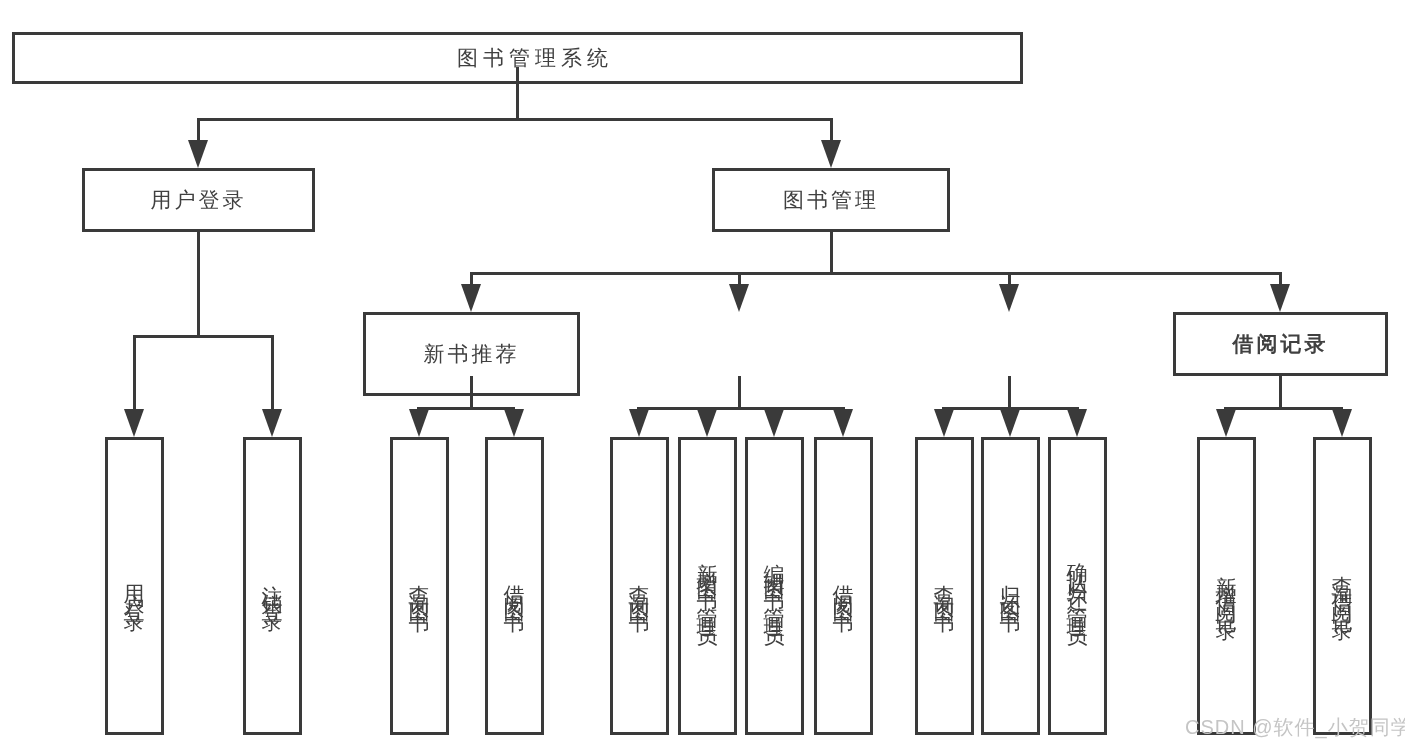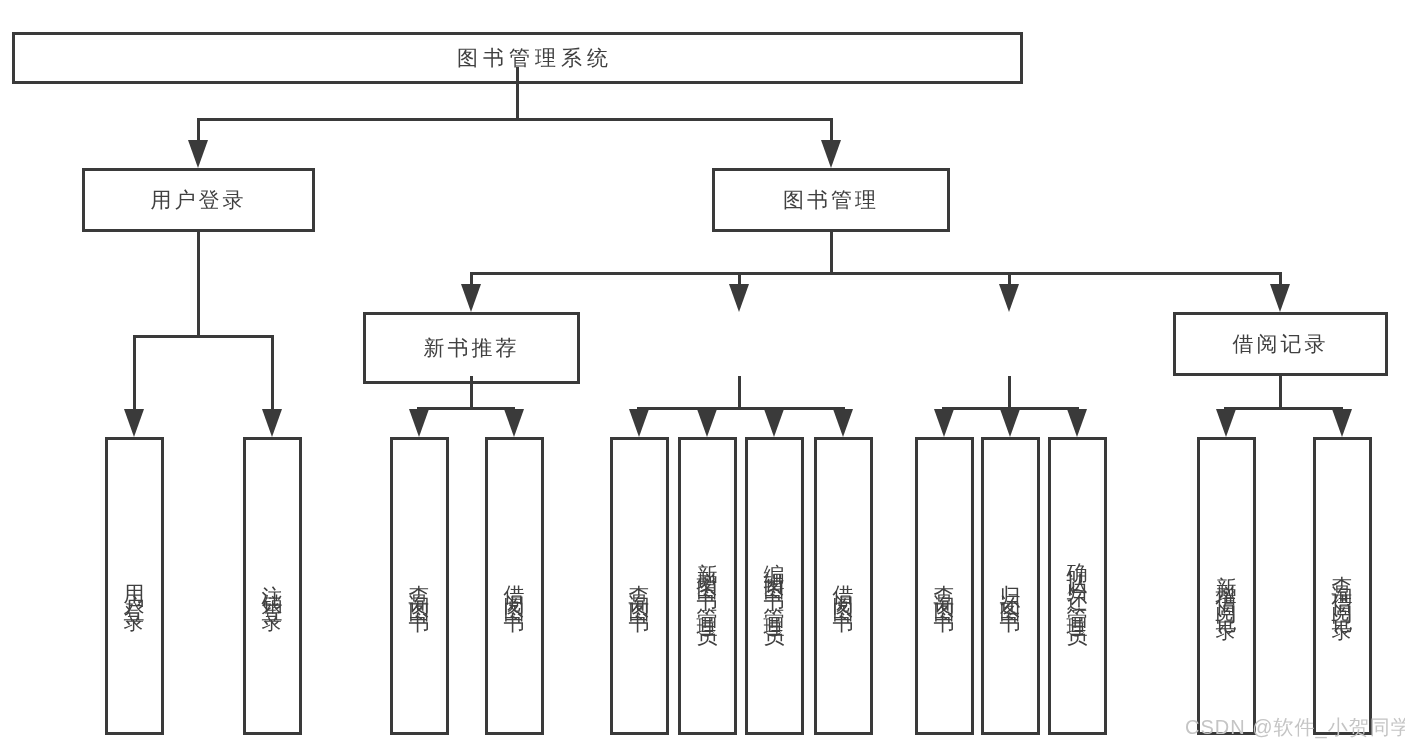--- a/index.html
+++ b/index.html
@@ -91,24 +91,24 @@
   <div class="hline" style="left:470px;top:272px;width:811px;"></div>
   <div class="vline" style="left:470px;top:272px;height:16px;"></div>
   <div class="arrow" style="left:461px;top:284px;"></div>
   <div class="vline" style="left:738px;top:272px;height:16px;"></div>
   <div class="arrow" style="left:729px;top:284px;"></div>
   <div class="vline" style="left:1008px;top:272px;height:16px;"></div>
   <div class="arrow" style="left:999px;top:284px;"></div>
   <div class="vline" style="left:1279px;top:272px;height:16px;"></div>
   <div class="arrow" style="left:1270px;top:284px;"></div>
 
-  <div class="box" style="left:363px;top:312px;width:217px;height:72px;">
+  <div class="box" style="left:363px;top:312px;width:217px;height:84px;">
     <span class="lbl">新书推荐</span>
   </div>
-  <div class="box" style="left:1173px;top:312px;width:215px;height:64px;">
+  <div class="box" style="left:1173px;top:312px;width:215px;height:64px;font-weight:bold;">
     <span class="lbl">借阅记录</span>
   </div>
 
   <div class="vline" style="left:470px;top:376px;height:31px;"></div>
   <div class="hline" style="left:417px;top:407px;width:98px;"></div>
   <div class="vline" style="left:417px;top:407px;height:6px;"></div>
   <div class="arrow" style="left:409px;top:409px;"></div>
   <div class="vline" style="left:512px;top:407px;height:6px;"></div>
   <div class="arrow" style="left:504px;top:409px;"></div>
 

